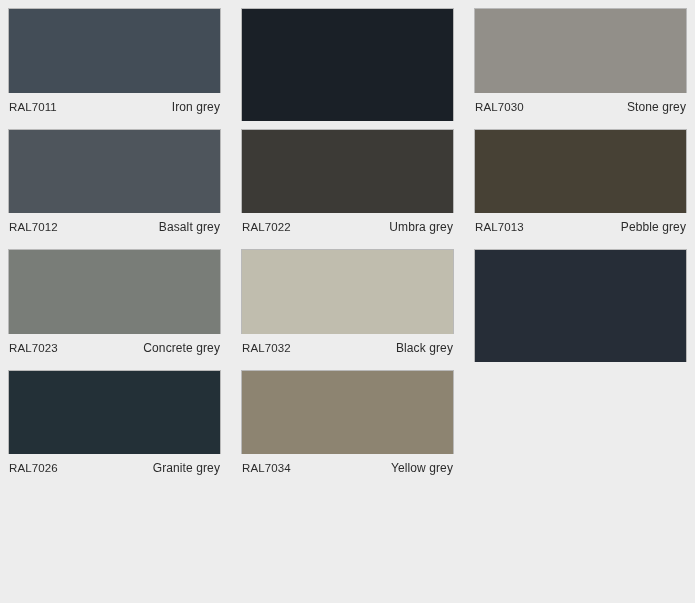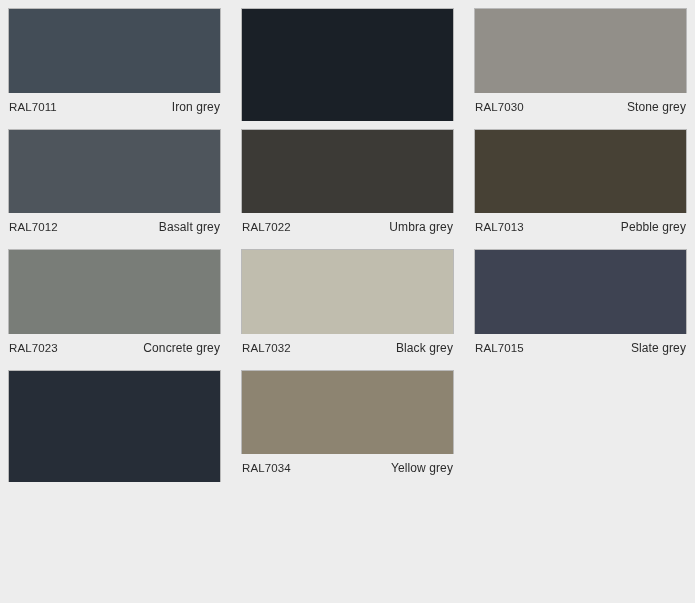--- a/index.html
+++ b/index.html
@@ -118,28 +118,28 @@
       </div>
     </div>
     <div class="swatch-card">
       <div class="swatch-chip" style="background: rgb(192, 189, 174); border-color: rgb(185, 185, 185);"></div>
       <div class="swatch-caption">
         <span class="swatch-code">RAL7032</span>
         <span class="swatch-name">Black grey</span>
       </div>
     </div>
     <div class="swatch-card">
-      <div class="swatch-chip" style="background: rgb(62, 67, 82); border-color: rgb(185, 185, 185);"></div>
-      <div class="swatch-caption">
-        <span class="swatch-code">RAL7015</span>
-        <span class="swatch-name">Slate grey</span>
-      </div>
+      <div class="swatch-chip" style="background: rgb(38, 45, 55); border-color: rgb(185, 185, 185);"></div>
     </div>
     <div class="swatch-card">
-      <div class="swatch-chip" style="background: rgb(38, 45, 55); border-color: rgb(185, 185, 185);"></div>
+      <div class="swatch-chip" style="background: rgb(35, 48, 55); border-color: rgb(185, 185, 185);"></div>
+      <div class="swatch-caption">
+        <span class="swatch-code">RAL7026</span>
+        <span class="swatch-name">Granite grey</span>
+      </div>
     </div>
     <div class="swatch-card">
       <div class="swatch-chip" style="background: rgb(141, 132, 113); border-color: rgb(185, 185, 185);"></div>
       <div class="swatch-caption">
         <span class="swatch-code">RAL7034</span>
         <span class="swatch-name">Yellow grey</span>
       </div>
     </div>
   </div>
 

